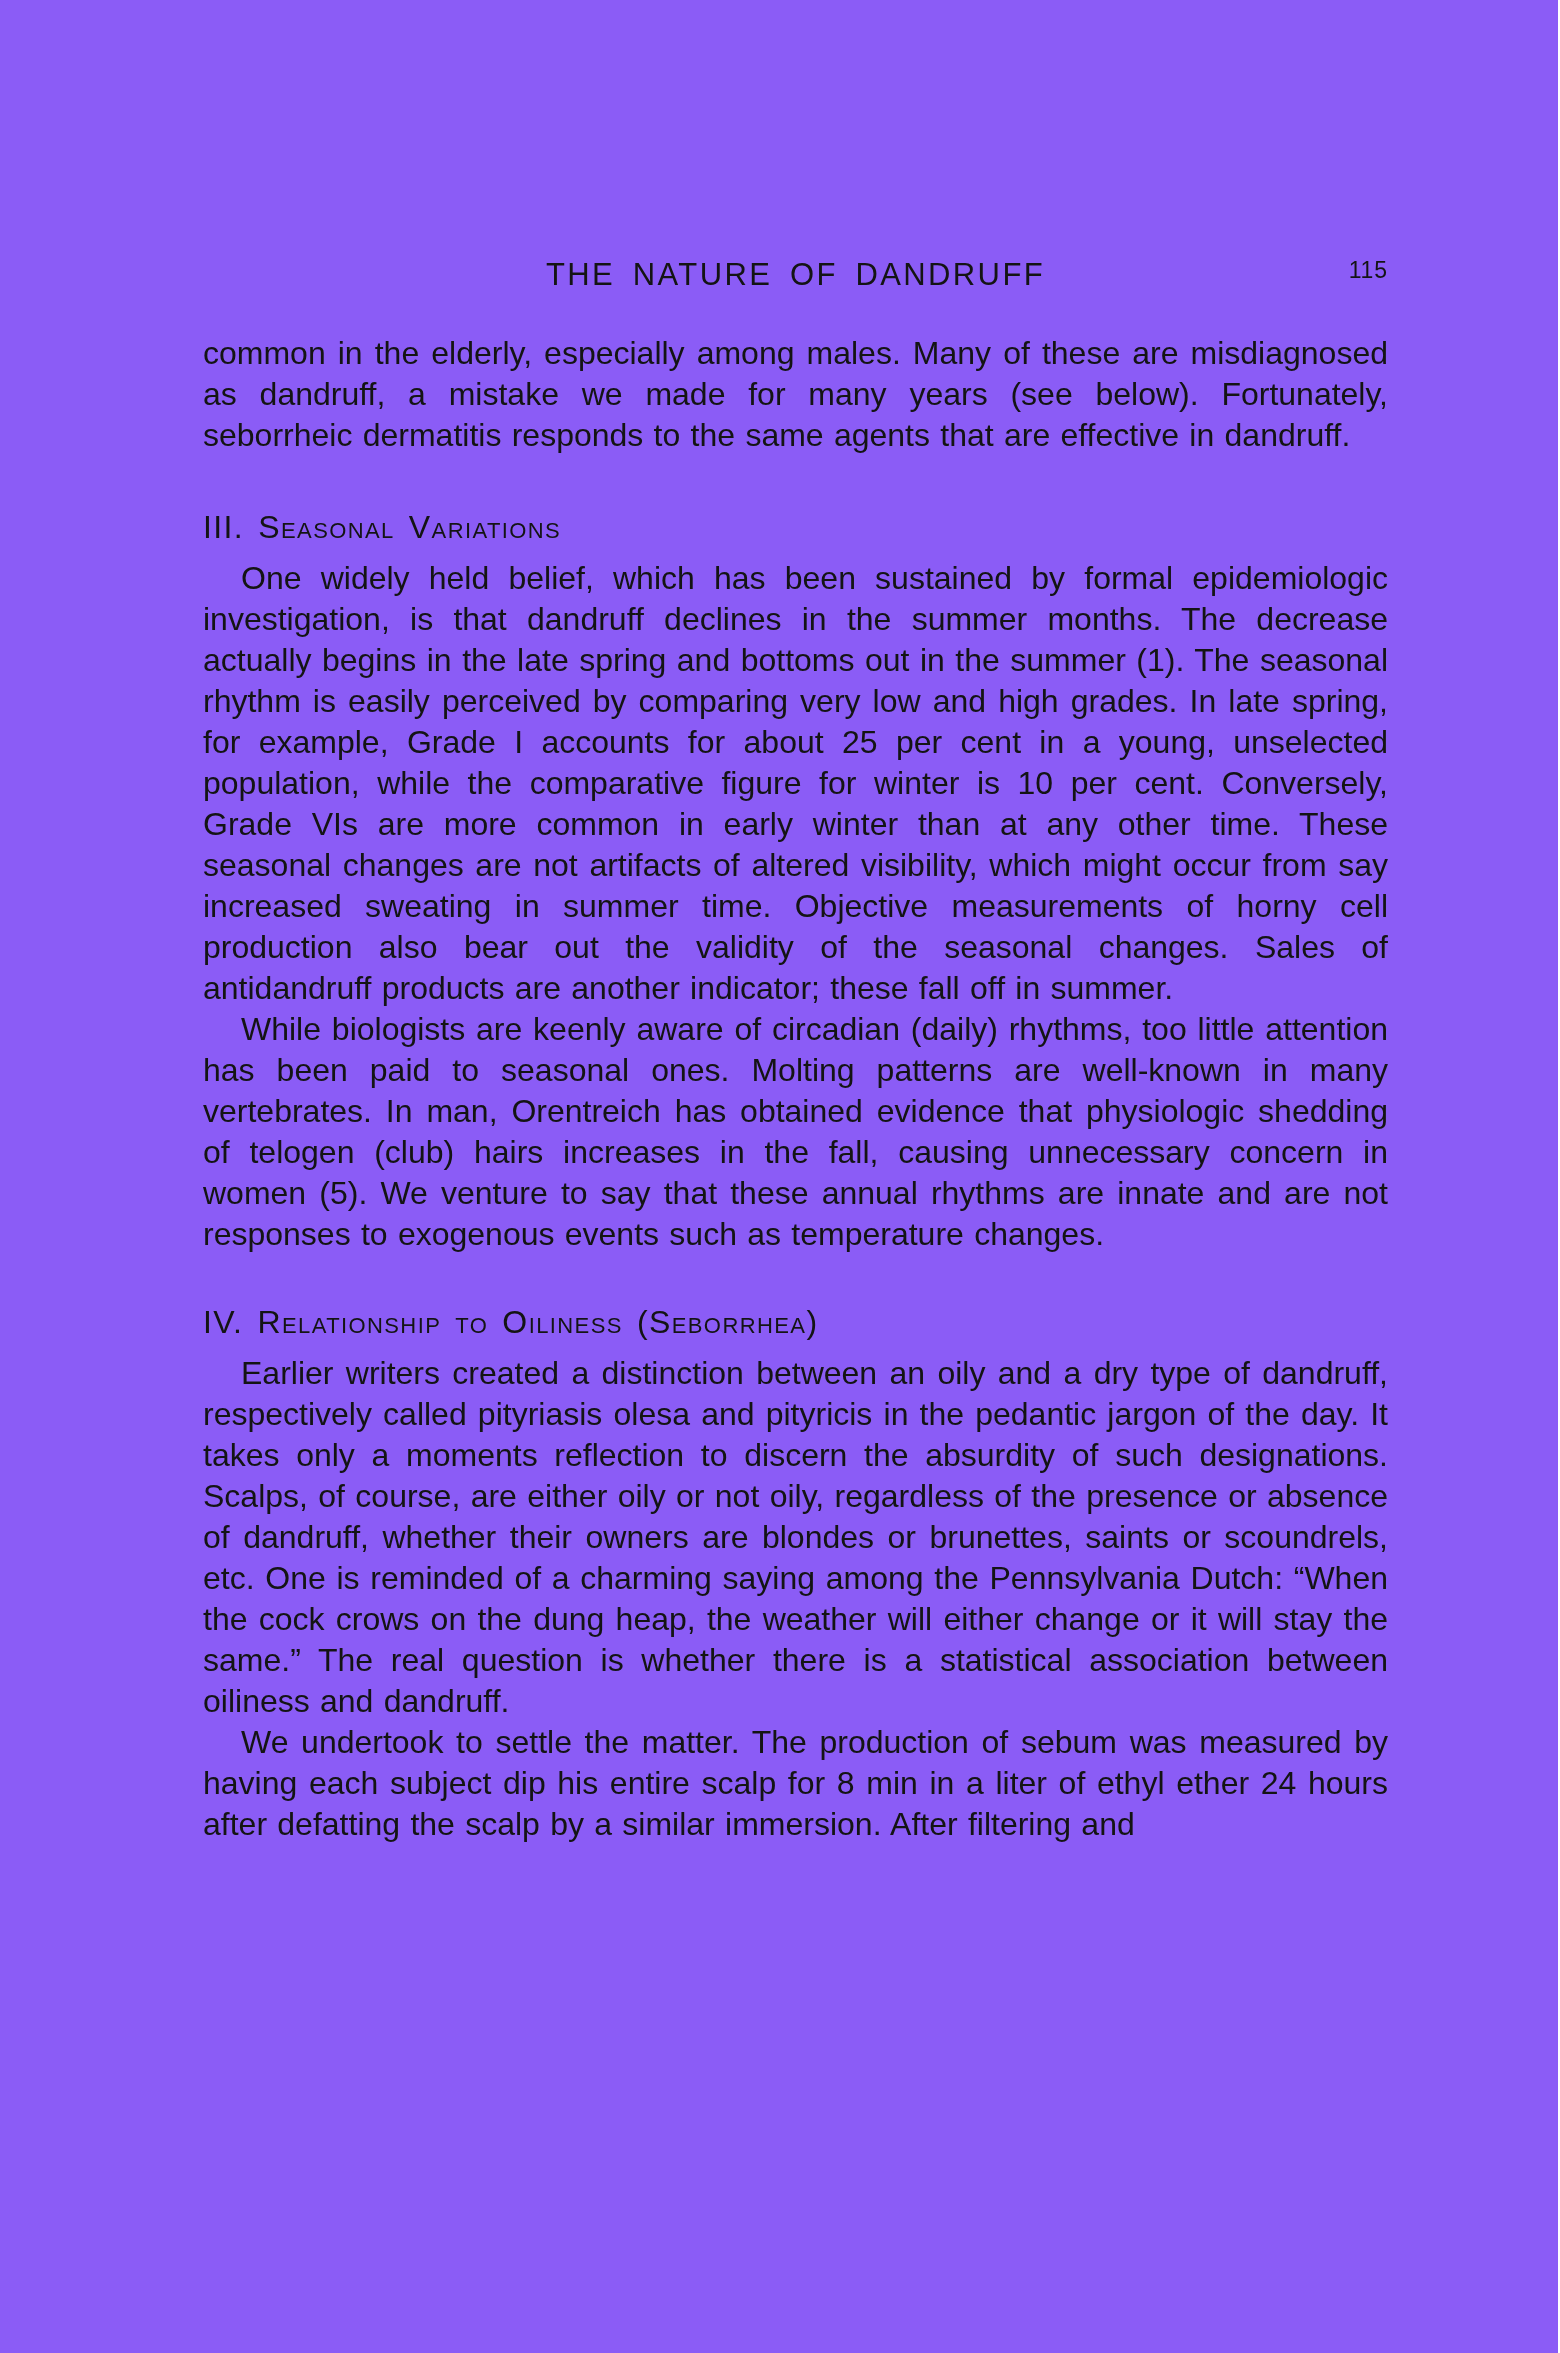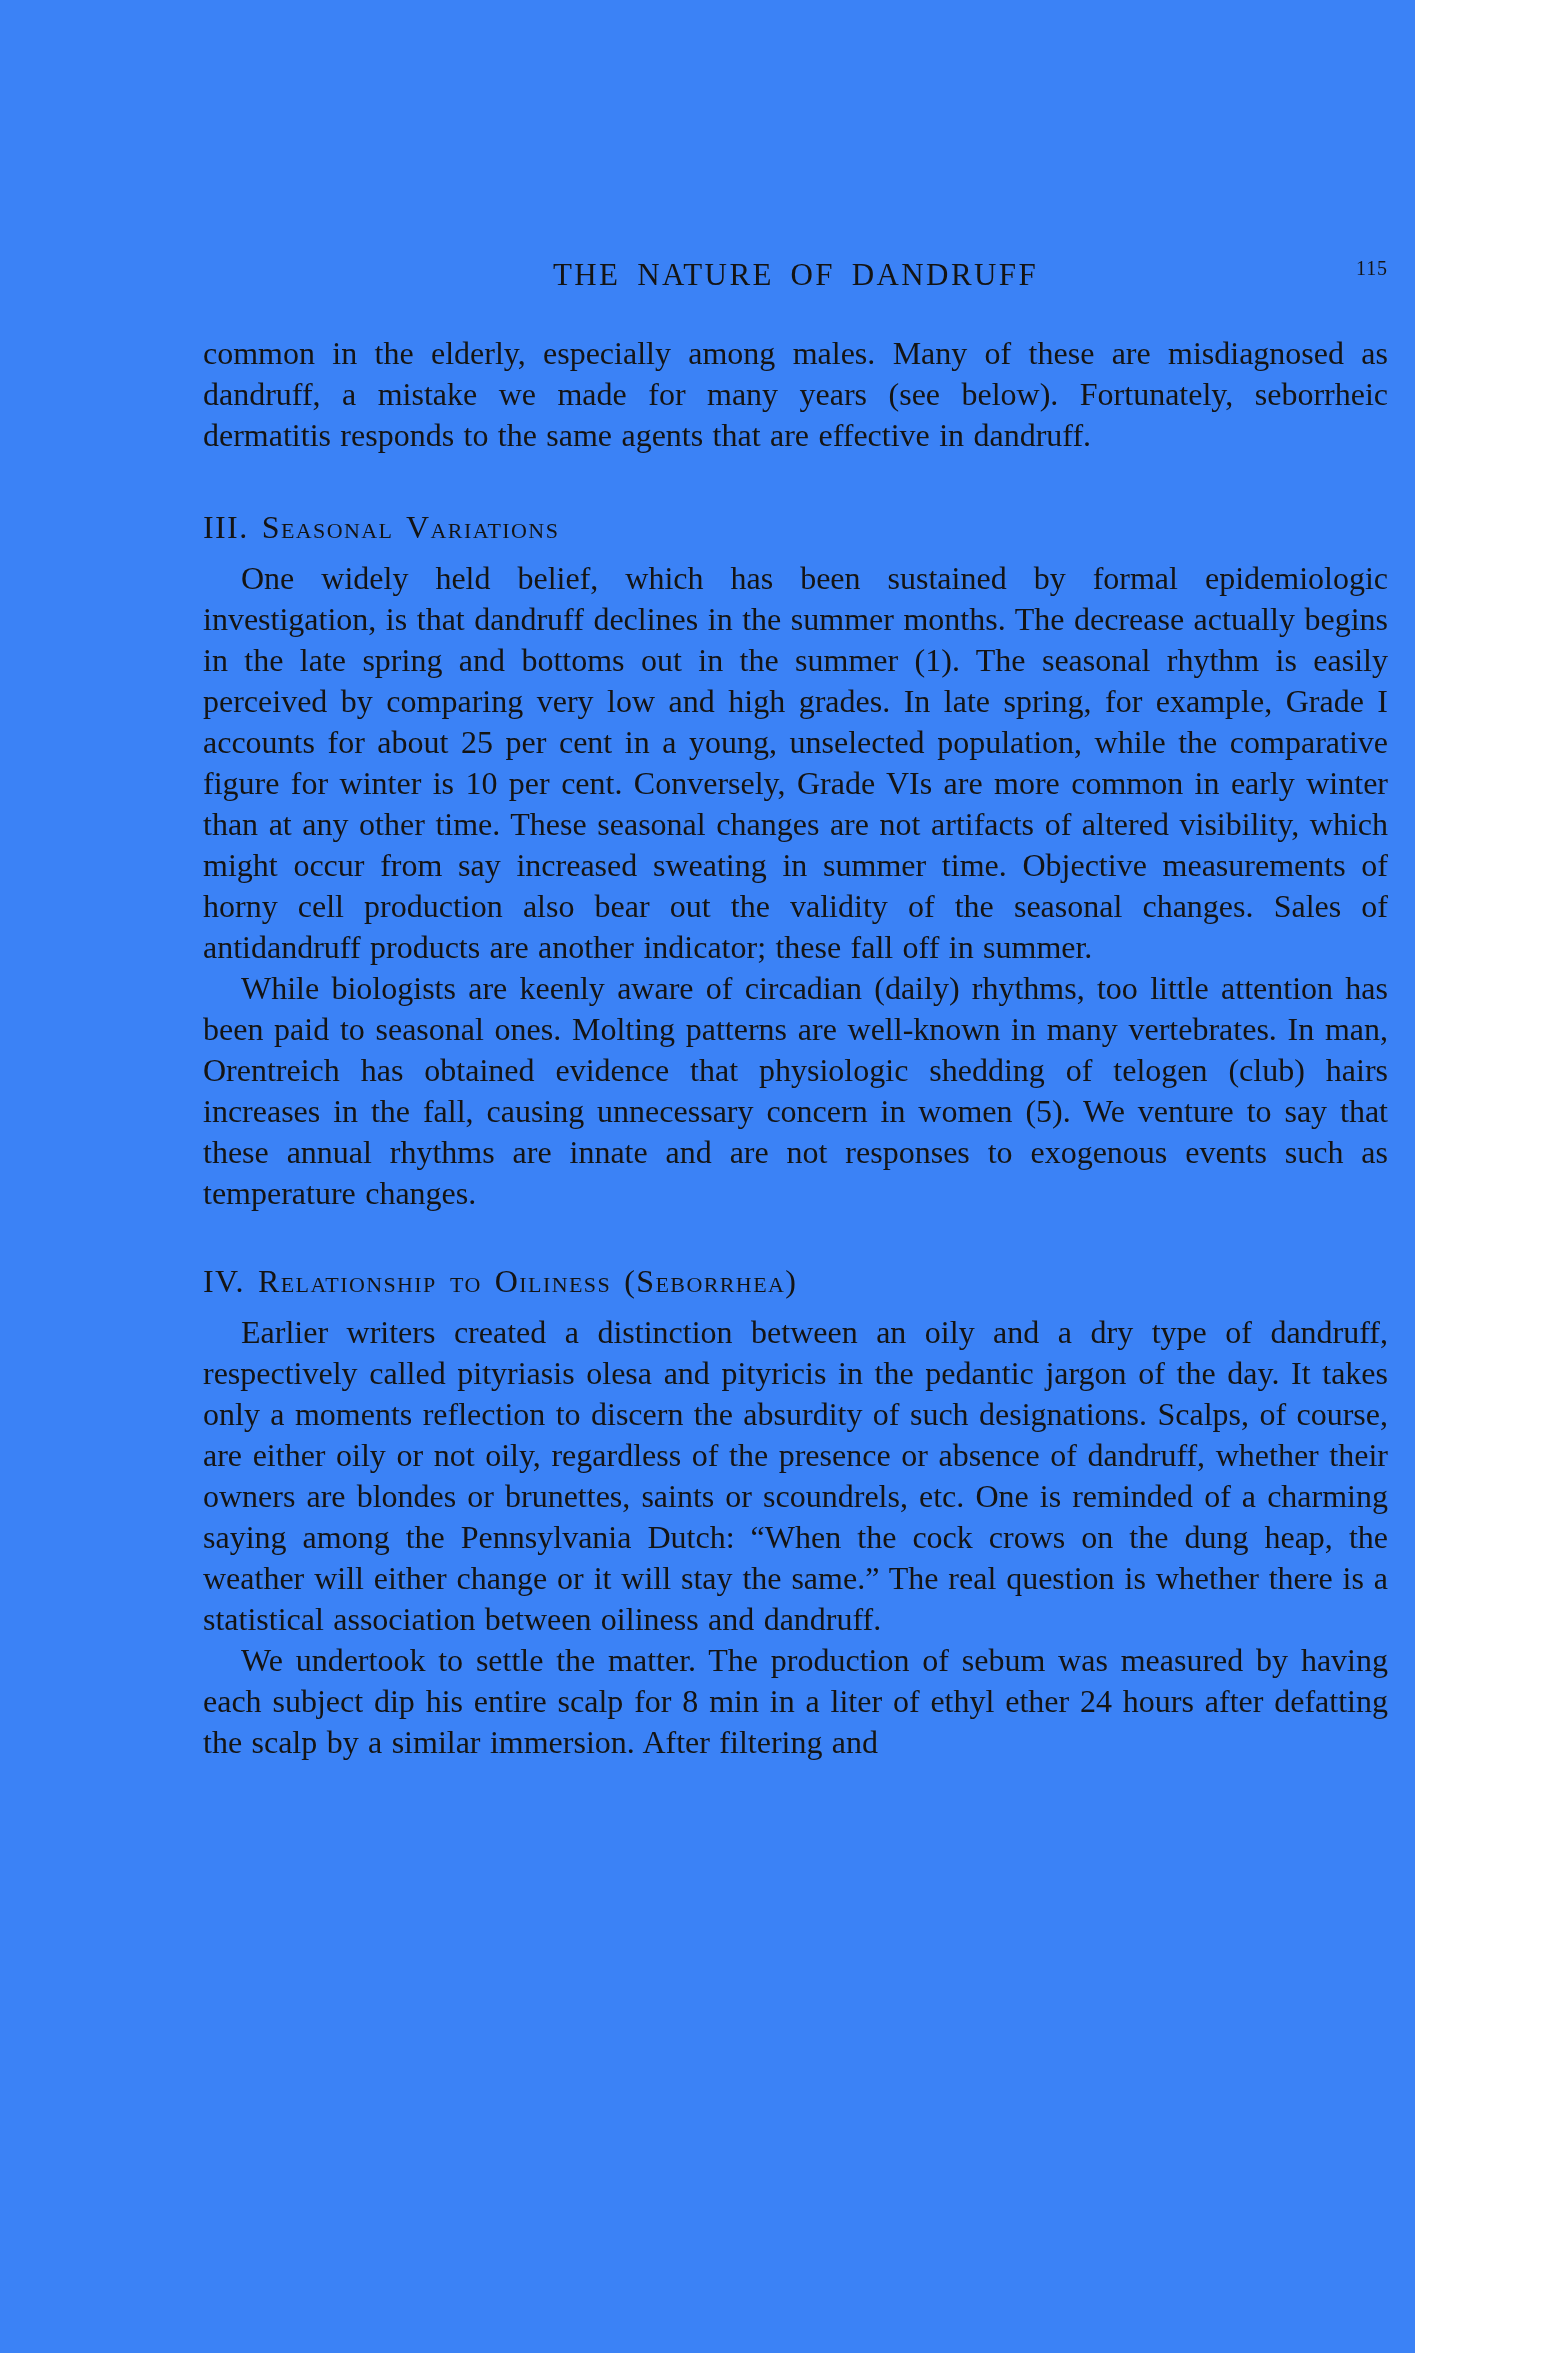--- a/index.html
+++ b/index.html
@@ -2,25 +2,25 @@
 <html style="font-size:15px"><head>
 <meta charset="utf-8">
 <style>
   html, body {
     margin: 0;
     padding: 0;
     background: #ffffff;
   }
   .page {
     position: relative;
-    width: 1415px;
+    width: 1558px;
     height: 2354px;
-    background: #3b82f6;
+    background: #8b5cf6;
     color: #141414;
-    font-family: Liberation Serif, serif;
+    font-family: Liberation Sans, sans-serif;
     overflow: hidden;
   }
   .content {
     position: absolute;
     left: 203px;
     top: 257px;
     width: 1185px;
   }
   .page-header {
     position: relative;
@@ -32,21 +32,21 @@
     text-align: center;
     font-size: 31px;
     letter-spacing: 2.4px;
     word-spacing: 6.6px;
     white-space: nowrap;
   }
   .page-number {
     position: absolute;
     right: 0;
     top: 0;
-    font-size: 20px;
+    font-size: 23px;
     letter-spacing: 0.9px;
   }
   .body-text p {
     margin: 0;
     font-size: 32px;
     line-height: 41px;
     text-align: justify;
     word-spacing: 1.4px;
   }
   .body-text p.indent {

